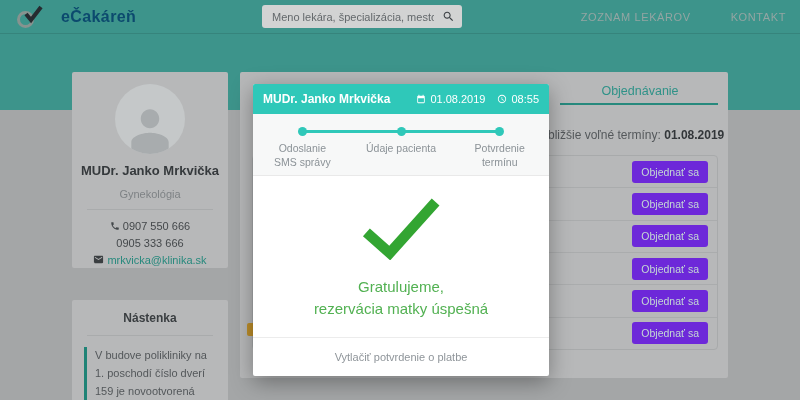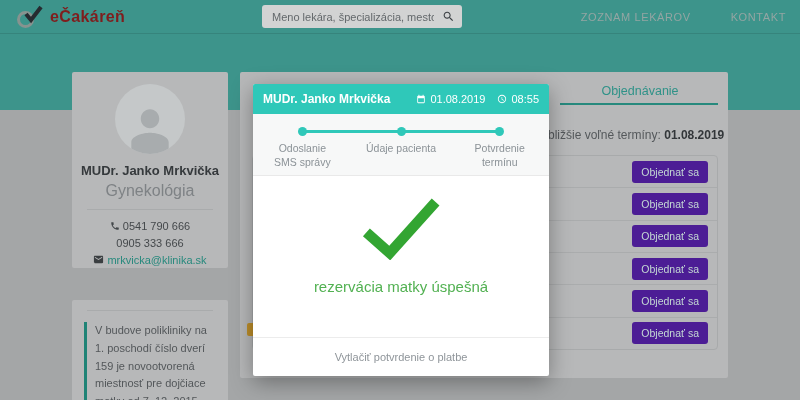--- a/index.html
+++ b/index.html
@@ -9,36 +9,36 @@
 
   
   .hero { position:absolute; left:0; top:0; width:800px; height:110px; background:#3d948b; }
   .topnav { position:absolute; left:0; top:0; width:800px; height:34px;
             display:flex; align-items:center; border-bottom:1px solid rgba(0,0,0,0.10); }
   .brand { display:flex; align-items:center; margin-left:16px; cursor:pointer; }
   .logo-ico { position:relative; width:27px; height:26px; display:inline-block; }
   .logo-ico .ring { position:absolute; left:1px; bottom:2px; width:17px; height:17px;
                     border:3px solid #87938f; border-radius:50%; }
   .logo-ico svg { position:absolute; right:0; top:0; }
-  .brand-text { margin-left:7px; font-size:16px; font-weight:600; letter-spacing:.4px; color:#7f1d1d; }
+  .brand-text { margin-left:18px; font-size:16px; font-weight:600; letter-spacing:.4px; color:#0c4a6e; }
   .searchwrap { position:absolute; left:262px; top:5px; width:200px; height:23px; }
   .searchwrap input { width:100%; height:100%; border:none; border-radius:3px; background:#d2d3d3;
                       font-family:inherit; font-size:11px; color:#43474a; padding:0 28px 0 10px; outline:none; }
   .searchwrap input::placeholder { color:#63686b; opacity:1; }
   .search-ico { position:absolute; right:7px; top:5px; cursor:pointer; line-height:0; }
   .navlinks { margin-left:auto; margin-right:14px; display:flex; gap:40px; }
   .navlinks a { font-size:11px; letter-spacing:.6px; color:#94a5a3; text-decoration:none; cursor:pointer;text-align:right; }
 
   
   .doccard { position:absolute; left:72px; top:72px; width:156px; height:196px;
              background:#b7b8b9; border-radius:2px; text-align:center; }
   .avatar { width:70px; height:70px; margin:12px auto 0; border-radius:50%; background:#c5c8c9;
             overflow:hidden; display:flex; justify-content:center; align-items:flex-end; }
   .doc-name { margin-top:9px; font-size:13px; font-weight:bold; color:#35393c; }
-  .doc-spec { margin-top:4px; font-size:16px; color:#7e8285; }
+  .doc-spec { margin-top:10px; font-size:11px; color:#7e8285; }
   .side-div { margin:9px 15px 0; border-top:1px solid #a9abac; }
   .contacts { margin-top:8px; font-size:11px; color:#44484b; line-height:17px; }
   .contacts .ico { display:inline-block; vertical-align:-1px; line-height:0; margin-right:3px; }
   .email a { color:#27897d; text-decoration:none; cursor:pointer; }
   .sidelinks { position:absolute; left:74px; top:277px; width:164px; display:flex;
                justify-content:space-between; font-size:12px; }
   .sidelinks a { color:#5f6467; text-decoration:none; cursor:pointer; }
   .board { position:absolute; left:72px; top:300px; width:156px; height:120px;
            background:#b7b8b9; border-radius:2px 2px 0 0; }
   .board-title { padding-top:11px; text-align:center; font-size:12px; font-weight:bold; color:#3a3e41; }
@@ -52,21 +52,21 @@
   .tab-label { position:absolute; left:320px; top:12px; width:160px; text-align:center;
                font-size:12.5px; color:#2f9288; cursor:pointer; }
   .tab-underline { position:absolute; left:320px; top:31px; width:158px; height:2px; background:#27897d; }
   .terms-line { position:absolute; left:308px; top:56px; font-size:12px; color:#54585b; white-space:nowrap; }
   .terms-line b { color:#33373a; }
   .slot-list { position:absolute; left:12px; right:10px; top:83px; height:195px;
                border:1px solid #a8aaab; border-radius:4px; display:flex; flex-direction:column; }
   .slot-row { flex:1; display:flex; justify-content:flex-end; align-items:center;
               padding-right:9px; border-bottom:1px solid #aaacad; }
   .slot-row:last-child { border-bottom:none; }
-  .slot-btn { height:22px; padding:0 9px; border:none; border-radius:3px; background:#4c1d95;
+  .slot-btn { height:22px; padding:0 9px; border:none; border-radius:3px; background:#6d28d9;
               color:#c4d8d4; font-family:inherit; font-size:10.5px; cursor:pointer; }
   .sliver { position:absolute; left:247px; top:323px; width:8px; height:13px;
             background:#bd8e2a; border-radius:2px; z-index:5; }
 
   
   .backdrop { position:absolute; inset:0; z-index:8; background:transparent; }
   .modal { position:absolute; left:253px; top:84px; width:296px; height:292px; z-index:10;
            background:#ffffff; border-radius:2px; box-shadow:0 6px 22px rgba(0,0,0,0.35); }
   .m-head { height:30px; background:#2fc8b9; display:flex; align-items:center;
             padding:0 10px; border-radius:2px 2px 0 0; }
@@ -131,35 +131,36 @@
     </div>
     <div class="doc-name">MUDr. Janko Mrkvička</div>
     <div class="doc-spec">Gynekológia</div>
     <div class="side-div"></div>
     <div class="contacts">
       <div>
         <span class="ico">
           <svg width="10" height="10" viewBox="0 0 24 24">
               <path fill="#44484b" d="M6.6 10.8c1.4 2.8 3.8 5.1 6.6 6.6l2.2-2.2c.3-.3.7-.4 1-.2 1.1.4 2.3.6 3.6.6.6 0 1 .4 1 1V20c0 .6-.4 1-1 1C10.6 21 3 13.4 3 4c0-.6.4-1 1-1h3.5c.6 0 1 .4 1 1 0 1.2.2 2.4.6 3.6.1.3 0 .7-.2 1L6.6 10.8z"></path>
             </svg>
-        </span><span>0541 790 666</span>
+        </span><span>0907 550 666</span>
       </div>
       <div>0905 333 666</div>
       <div class="email">
         <span class="ico">
           <svg width="11" height="11" viewBox="0 0 24 24">
               <path fill="#3a3e41" d="M20 4H4c-1.1 0-2 .9-2 2v12c0 1.1.9 2 2 2h16c1.1 0 2-.9 2-2V6c0-1.1-.9-2-2-2zm0 4l-8 5-8-5V6l8 5 8-5v2z"></path>
             </svg>
         </span><a>mrkvicka@klinika.sk</a>
       </div>
     </div>
   </aside>
 
 
   <div class="board">
+    <div class="board-title">Nástenka</div>
     <div class="board-div"></div>
     <div class="board-note">V budove polikliniky na 1. poschodí číslo dverí 159 je novootvorená miestnosť pre dojčiace matky od 7. 12. 2015.</div>
   </div>
 
   <section class="booking">
     <div class="tab-label">Objednávanie</div>
     <div class="tab-underline"></div>
     <div class="terms-line">
       <span>bližšie voľné termíny:</span>
       <b>01.08.2019</b>
@@ -231,20 +232,21 @@
         <span class="col">Údaje pacienta</span>
         <span class="col">Potvrdenie termínu</span>
       </div>
     </div>
 
     <div class="m-body">
       <svg width="88" height="64" viewBox="0 0 96 74">
         <polyline points="8,42 35,66 88,7" fill="none" stroke="#33a532" stroke-width="12"></polyline>
       </svg>
       <div class="success-text">
+        <div>Gratulujeme,</div>
         <div>rezervácia matky úspešná</div>
       </div>
     </div>
 
     <div class="m-foot">
       <a>Vytlačiť potvrdenie o platbe</a>
     </div>
   </div>
 
 </div>

